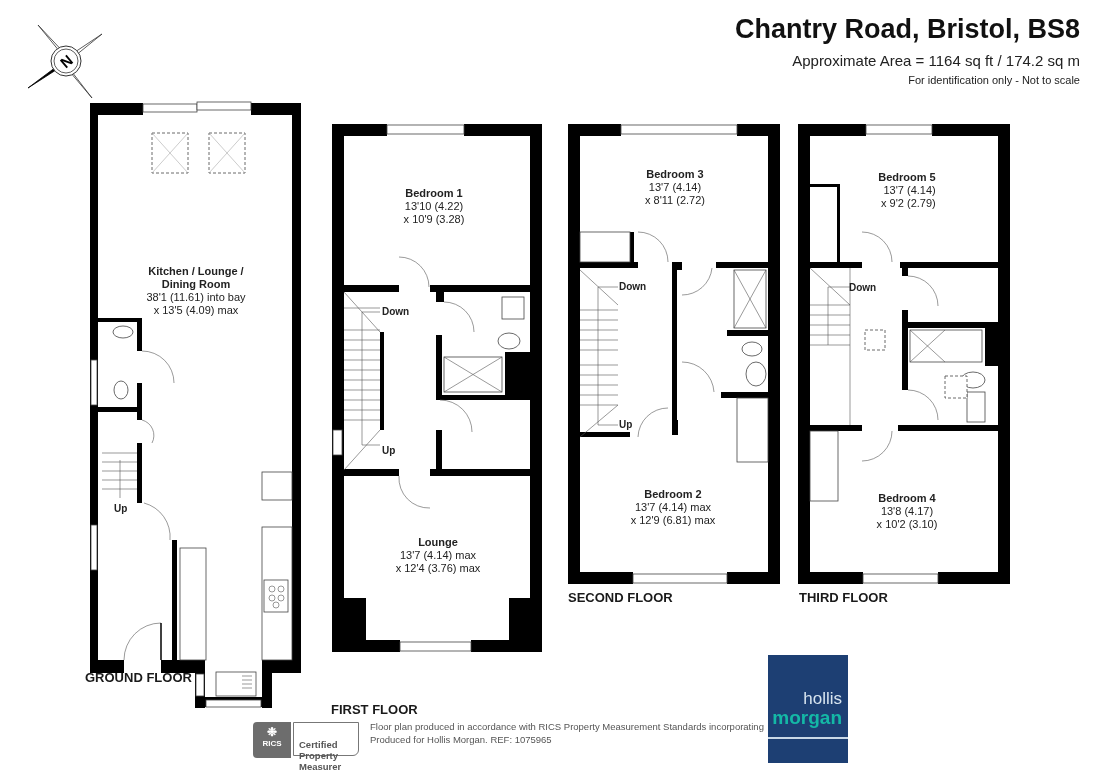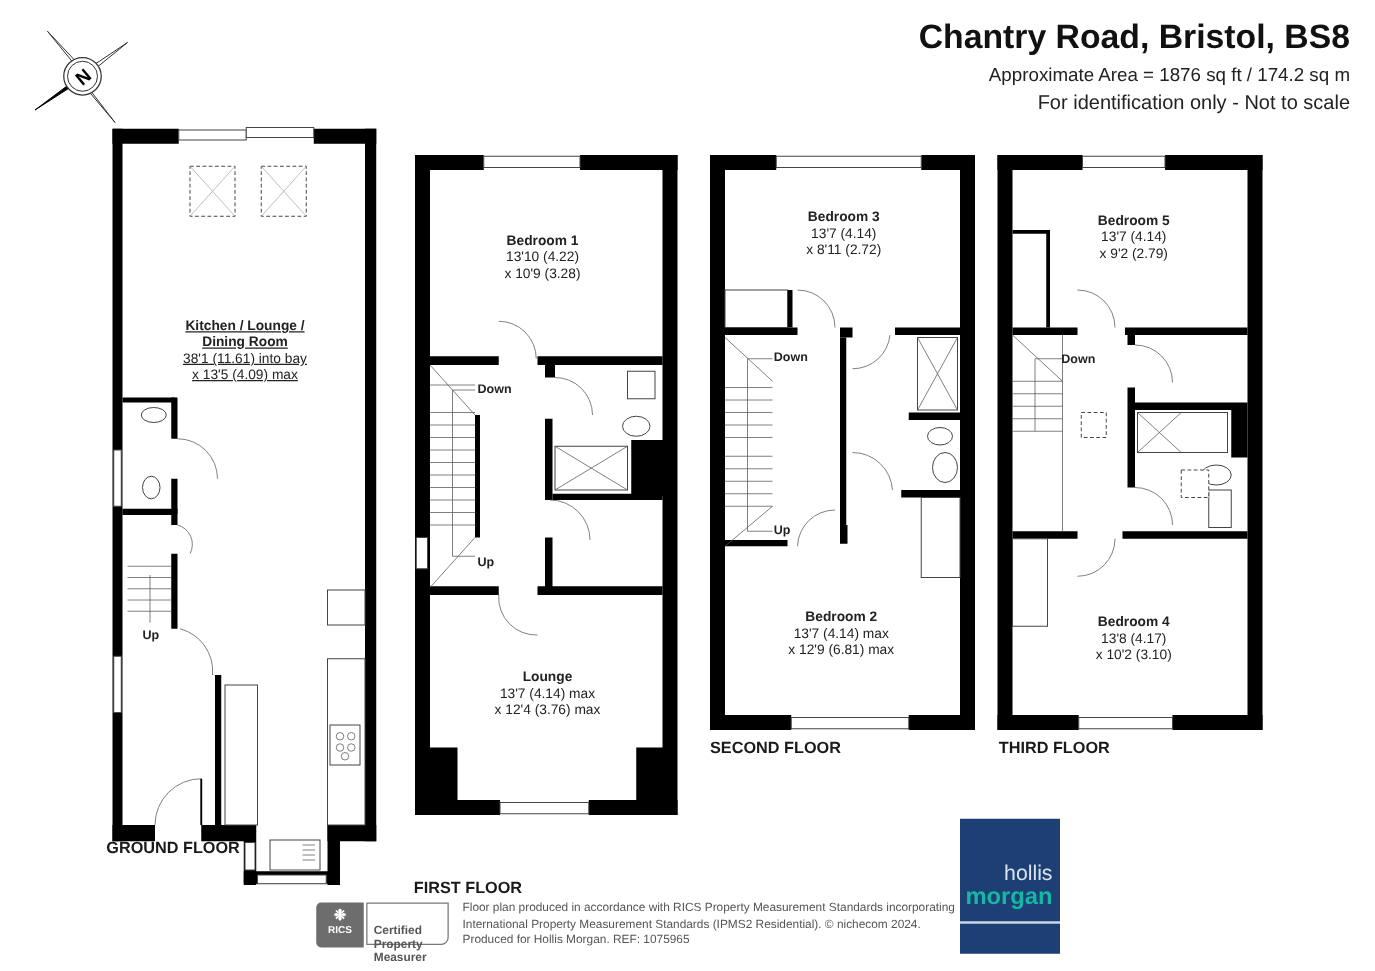--- a/index.html
+++ b/index.html
@@ -1,42 +1,42 @@
 <!DOCTYPE html>
 <html><head>
 <meta charset="utf-8">
 <style>
   html, body { margin: 0; padding: 0; background: #ffffff; }
   body { width: 1100px; height: 777px; position: relative; overflow: hidden;
          font-family: "Liberation Sans", sans-serif; color: #1a1a1a; }
   .abs { position: absolute; }
   .title { right: 20px; top: 14px; font-size: 27px; font-weight: bold; color: #111; white-space: nowrap; }
   .area { right: 20px; top: 52px; font-size: 15px; color: #222; white-space: nowrap; }
-  .note { right: 20px; top: 74px; font-size: 16px; color: #222; white-space: nowrap; }
+  .note { right: 20px; top: 74px; font-size: 11px; color: #222; white-space: nowrap; }
   svg.plan { position: absolute; left: 0; top: 0; }
   .room-label { position: absolute; text-align: center; font-size: 11px; line-height: 13px; color: #222; transform: translateX(-50%); white-space: nowrap; }
   .room-label .rn { font-weight: bold; display: block; }
   .room-label .rd { display: block; }
   .floor-label { position: absolute; font-weight: bold; font-size: 13px; color: #1a1a1a; white-space: nowrap; }
   .stair-text { position: absolute; font-weight: bold; font-size: 10px; color: #222; }
   .rics { position: absolute; left: 253px; top: 722px; width: 110px; height: 36px; }
   .rics .badge { position: absolute; left: 0; top: 0; width: 38px; height: 36px; background: #6d6d6d; color: #fff; font-size: 8px; font-weight: bold; text-align: center; border-radius: 4px 0 0 4px; }
   .rics .badge .lion { display: block; font-size: 12px; margin-top: 3px; }
   .rics .cert { position: absolute; left: 40px; top: 0; width: 66px; height: 34px; border: 1px solid #777; border-radius: 0 0 6px 0; font-size: 9.5px; font-weight: bold; color: #555; line-height: 11px; padding-left: 5px; box-sizing: border-box; padding-top: 16px; }
   .footer-text { position: absolute; left: 370px; top: 721px; font-size: 9.5px; line-height: 12.5px; color: #555; }
   .logo { position: absolute; left: 768px; top: 655px; width: 80px; height: 108px; background: #1d3f73; text-align: center; }
   .logo .hollis { position: absolute; right: 6px; top: 34px; font-size: 17px; color: #d7e4ef; }
   .logo .morgan { position: absolute; right: 6px; top: 52px; font-size: 19px; color: #14b8a6; font-weight: bold; }
   .logo .bar { position: absolute; left: 0; right: 0; top: 82px; height: 2px; background: #c8d8e8; }
 </style>
 </head>
 <body>
 
 <div class="abs title">Chantry Road, Bristol, BS8</div>
-<div class="abs area">Approximate Area = 1876 sq ft / 174.2 sq m</div>
+<div class="abs area">Approximate Area = 1164 sq ft / 174.2 sq m</div>
 <div class="abs note">For identification only - Not to scale</div>
 
 <svg class="plan" width="1100" height="777" viewBox="0 0 1100 777">
 
   <g>
     <polygon points="38,25 60,52 68,57" fill="none" stroke="#333" stroke-width="0.8"></polygon>
     <polygon points="102,34 75,52 70,60" fill="none" stroke="#333" stroke-width="0.8"></polygon>
     <polygon points="92,98 72,72 65,66" fill="none" stroke="#333" stroke-width="0.8"></polygon>
     <polygon points="28,88 56,70 60,64" fill="#000" stroke="#000" stroke-width="0.8"></polygon>
     <circle cx="66" cy="61" r="15" fill="#fff" stroke="#333" stroke-width="1"></circle>
@@ -275,21 +275,21 @@
     <line x1="810" y1="325" x2="850" y2="325"></line>
     <line x1="810" y1="335" x2="850" y2="335"></line>
     <line x1="810" y1="345" x2="850" y2="345"></line>
     <line x1="828" y1="287" x2="828" y2="345"></line>
     <line x1="828" y1="287" x2="850" y2="287"></line>
     <line x1="810" y1="268" x2="850" y2="305"></line>
     <line x1="850" y1="268" x2="850" y2="425"></line>
   </g>
 </svg>
 
-<div class="room-label" style="left:196px; top:255px;text-decoration:underline;">
+<div class="room-label" style="left:196px; top:265px;">
   <span class="rn">Kitchen / Lounge /</span>
   <span class="rn">Dining Room</span>
   <span class="rd">38'1 (11.61) into bay</span>
   <span class="rd">x 13'5 (4.09) max</span>
 </div>
 <div class="stair-text" style="left:114px; top:503px;">Up</div>
 <div class="floor-label" style="left:85px; top:670px;">GROUND FLOOR</div>
 
 <div class="room-label" style="left:434px; top:187px;">
   <span class="rn">Bedroom 1</span>
@@ -312,21 +312,21 @@
 </div>
 <div class="room-label" style="left:673px; top:488px;">
   <span class="rn">Bedroom 2</span>
   <span class="rd">13'7 (4.14) max</span>
   <span class="rd">x 12'9 (6.81) max</span>
 </div>
 <div class="stair-text" style="left:619px; top:281px;">Down</div>
 <div class="stair-text" style="left:619px; top:419px;">Up</div>
 <div class="floor-label" style="left:568px; top:590px;">SECOND FLOOR</div>
 
-<div class="room-label" style="left:907px; top:171px;">
+<div class="room-label" style="left:907px; top:171px;text-align:right;">
   <span class="rn">Bedroom 5</span>
   <span class="rd">13'7 (4.14)</span>
   <span class="rd">x 9'2 (2.79)</span>
 </div>
 <div class="room-label" style="left:907px; top:492px;">
   <span class="rn">Bedroom 4</span>
   <span class="rd">13'8 (4.17)</span>
   <span class="rd">x 10'2 (3.10)</span>
 </div>
 <div class="stair-text" style="left:849px; top:282px;">Down</div>
@@ -338,20 +338,19 @@
     <span>RICS</span>
   </div>
   <div class="cert">
     <div>Certified</div>
     <div>Property</div>
     <div>Measurer</div>
   </div>
 </div>
 <div class="footer-text">
   <div>Floor plan produced in accordance with RICS Property Measurement Standards incorporating</div>
-  <div>International Property Measurement Standards (IPMS2 Residential).  © nichecom 2024.</div>
   <div>Produced for Hollis Morgan.   REF:  1075965</div>
 </div>
 <div class="logo">
   <span class="hollis">hollis</span>
   <span class="morgan">morgan</span>
   <span class="bar"></span>
 </div>
 
 </body></html>

